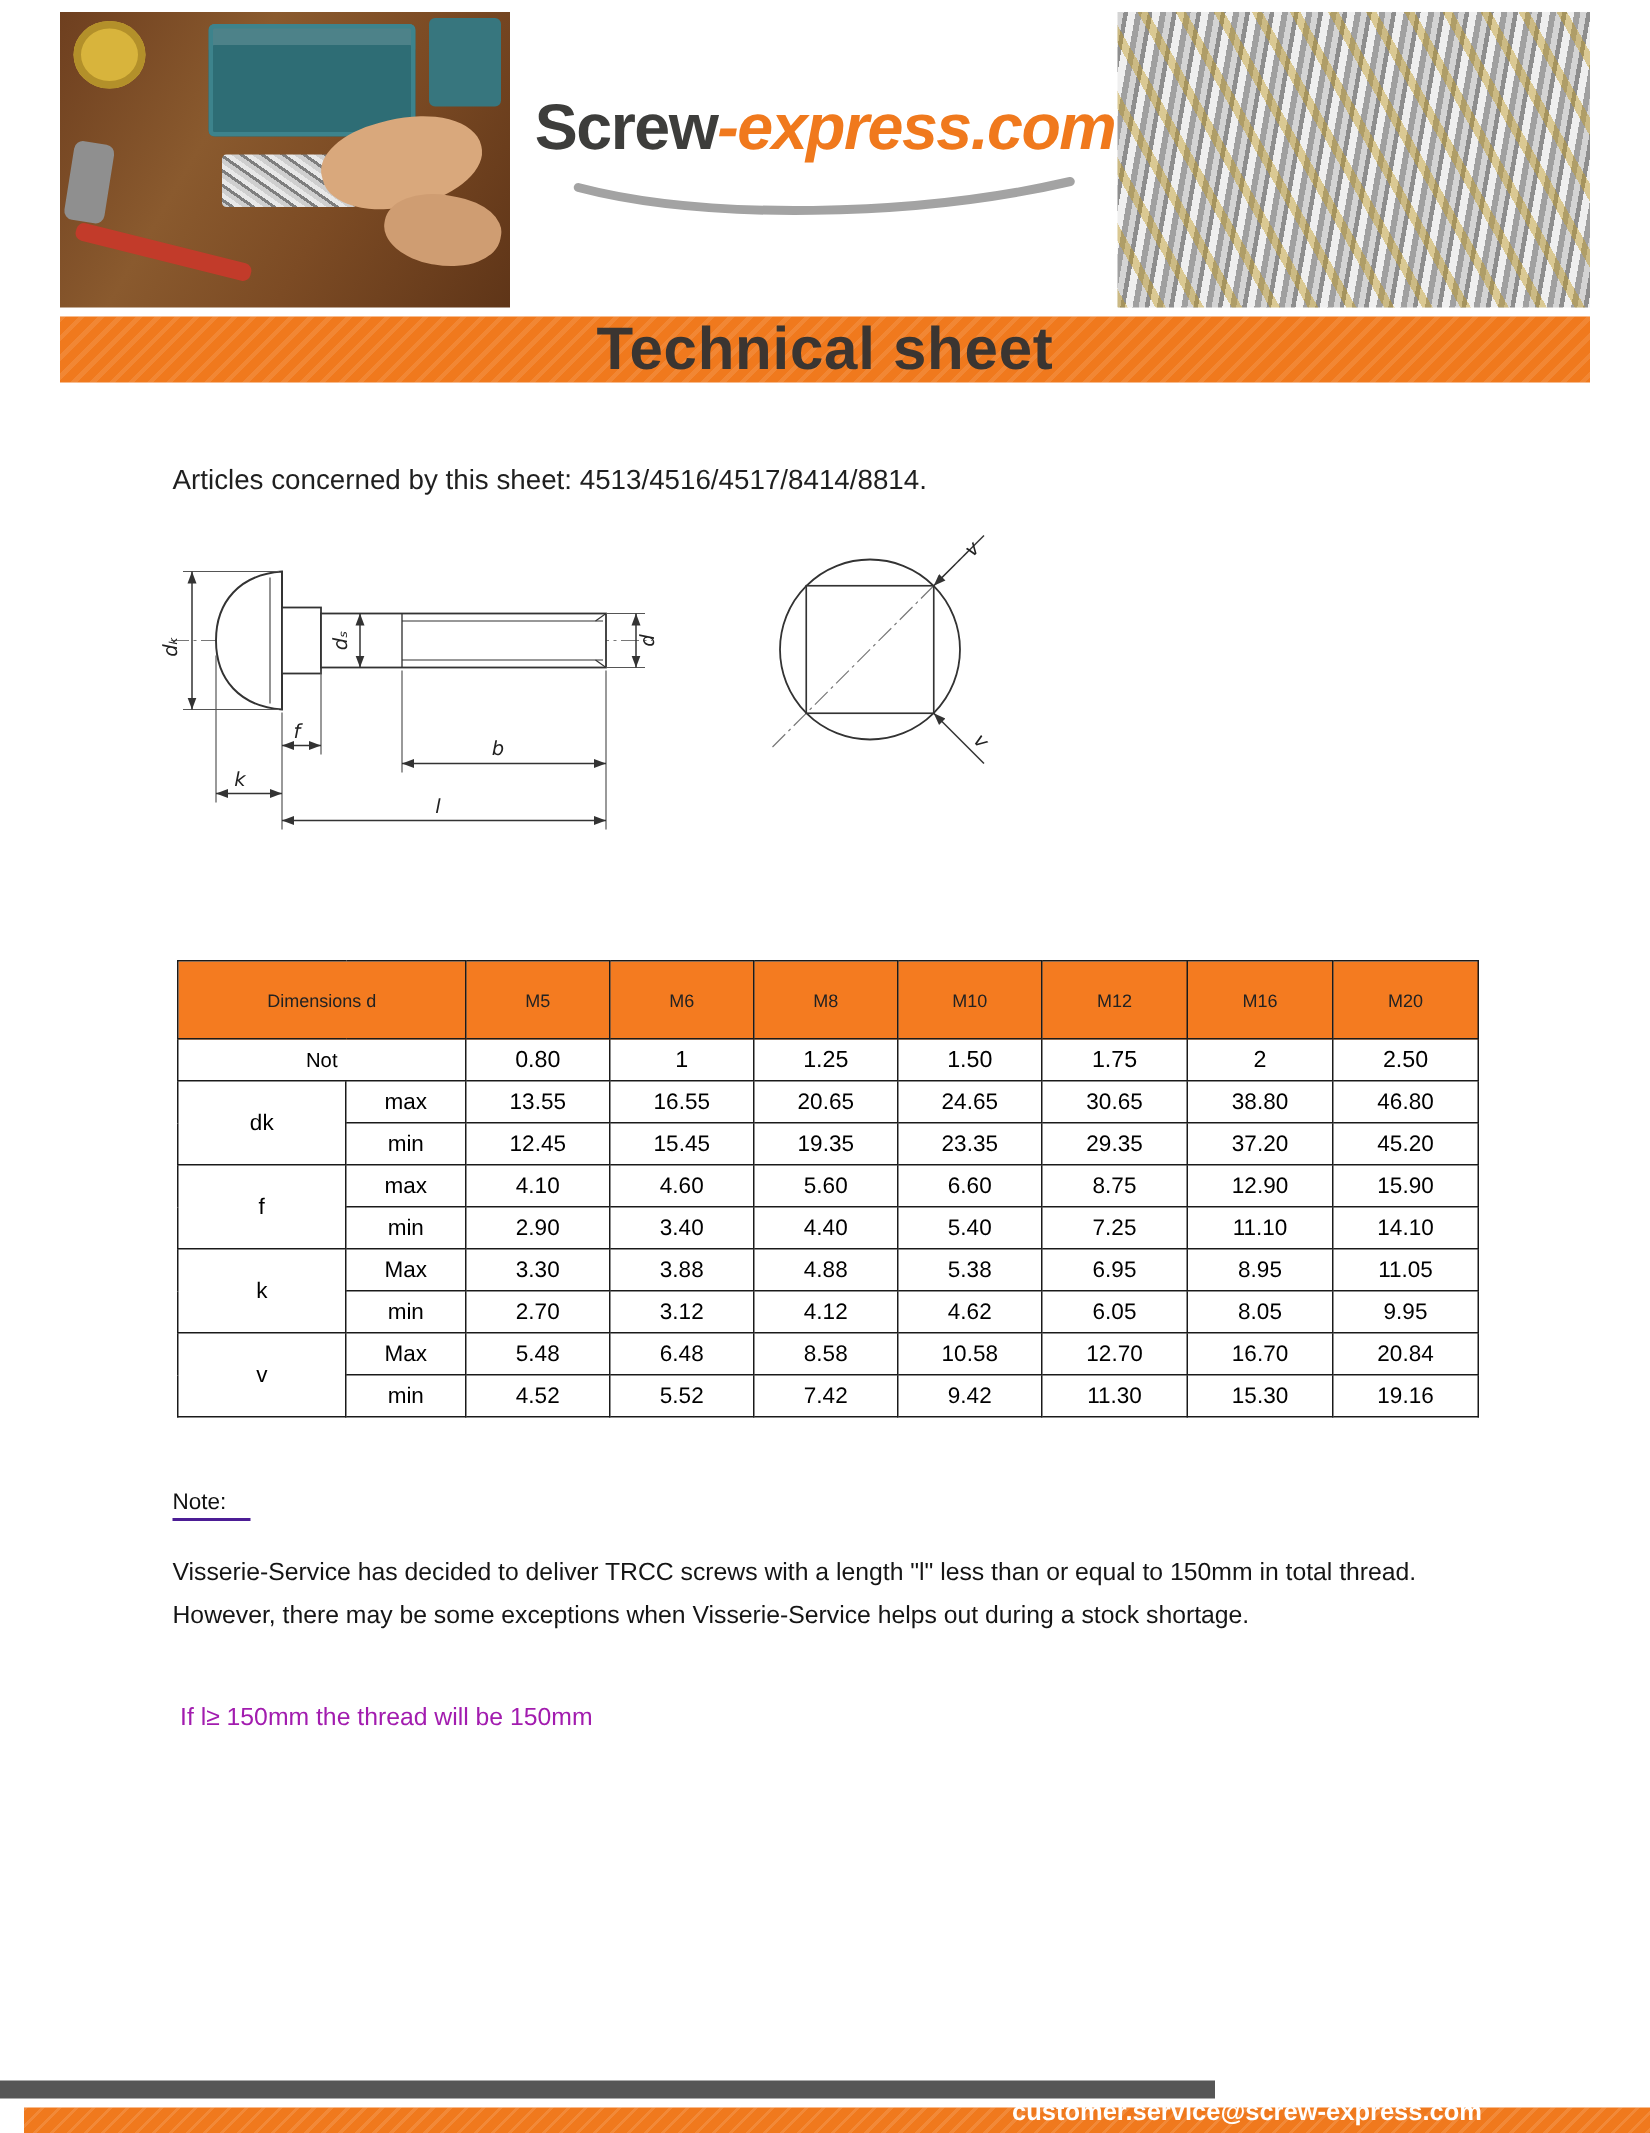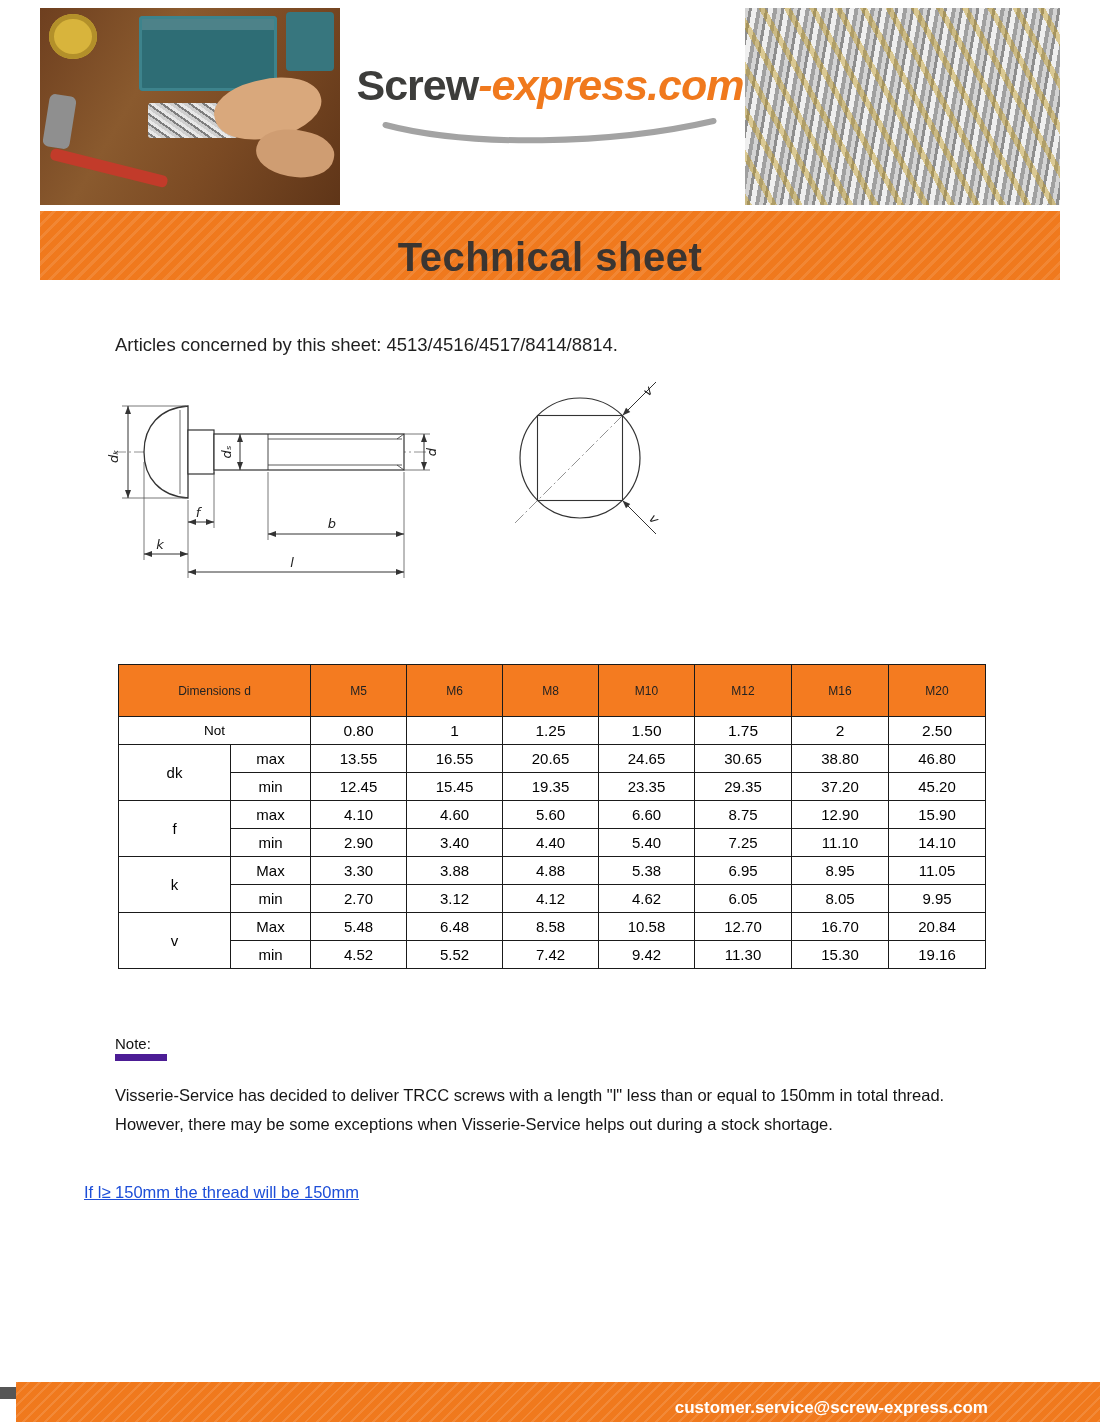--- a/index.html
+++ b/index.html
@@ -31,21 +31,21 @@
   .ph-screws{left:36%;top:48%;width:30%;height:18%;background:
       repeating-linear-gradient(35deg,#cfcfcf 0 3px,#7e7e7e 3px 5px,#e8e8e8 5px 8px);border-radius:3px;}
 
   .logo{position:absolute;left:50%;top:64px;transform:translateX(-50%);text-align:center;white-space:nowrap;}
   .logo-line{font-size:43px;line-height:1;}
   .logo-screw{font-weight:bold;color:#3d3d3b;letter-spacing:-1px;}
   .logo-express{font-weight:bold;font-style:italic;color:#f0791d;letter-spacing:-1px;}
   .logo-swoosh{display:block;margin:10px auto 0 auto;}
 
   
-  .banner{margin:6px 40px 0 40px;height:69px;display:flex;align-items:flex-end;justify-content:center;
+  .banner{margin:6px 40px 0 40px;height:44px;display:flex;align-items:center;justify-content:center;
     background:
       repeating-linear-gradient(135deg, rgba(255,255,255,.10) 0 3px, rgba(0,0,0,0) 3px 9px),
       #f0791d;}
   .banner-text{font-size:40px;font-weight:bold;color:#3b3531;letter-spacing:.5px;}
 
   
   .doc-title{margin-top:64px;text-align:center;font-family:"Liberation Serif",serif;
     font-weight:bold;font-size:31px;letter-spacing:3px;color:#000;}
   .articles{margin:54px 0 0 115px;font-size:18.5px;color:#1f1f1f;}
 
@@ -59,27 +59,27 @@
   table.dims th, table.dims td{border:1px solid #1a1a1a;text-align:center;vertical-align:middle;}
   table.dims th{background:#f47b20;height:49px;font-weight:normal;font-size:12px;color:#222;}
   table.dims td{height:25px;font-size:15px;color:#000;padding:1px 3px;}
   td.c-dim{font-size:15px;color:#222;margin-left:24px;}
   td.c-sub{font-size:15px;color:#222;}
   td.c-val{font-size:15.5px;}
   tr.r-not td{font-size:13.5px;}
   tr.r-not td.c-val{font-size:15.5px;}
 
   
-  .note-label{display:inline-block;margin:66px 0 0 115px;font-size:15px;color:#111;
-    padding:0 16px 2px 0;border-bottom:7px solid #4c1d95;}
+  .note-label{display:inline-block;margin:48px 0 0 115px;font-size:15px;color:#111;
+    padding:0 16px 2px 0;border-bottom:2px solid #4c1d95;}
   .note-text{margin:20px 0 0 115px;width:845px;font-size:16.5px;line-height:1.75;color:#151515;}
-  .thread-line{margin:44px 0 0 84px;font-size:16.5px;color:#1d4ed8;text-decoration:underline;}
-
-  
-  .footer{position:absolute;left:16px;right:0;bottom:0;height:40px;
+  .thread-line{margin:44px 0 0 120px;font-size:16.5px;color:#a21caf;}
+
+  
+  .footer{position:absolute;left:16px;right:0;bottom:0;height:17px;
     background:
       repeating-linear-gradient(135deg, rgba(255,255,255,.12) 0 2px, rgba(0,0,0,0) 2px 8px),
       #f0791d;}
   .footer-graybar{position:absolute;left:0;bottom:23px;width:810px;height:12px;background:#565656;}
   .footer-email{position:absolute;right:112px;bottom:4px;color:#ffffff;font-weight:bold;font-size:17px;}
 </style>
 </head>
 <body>
 
 <div class="page">

